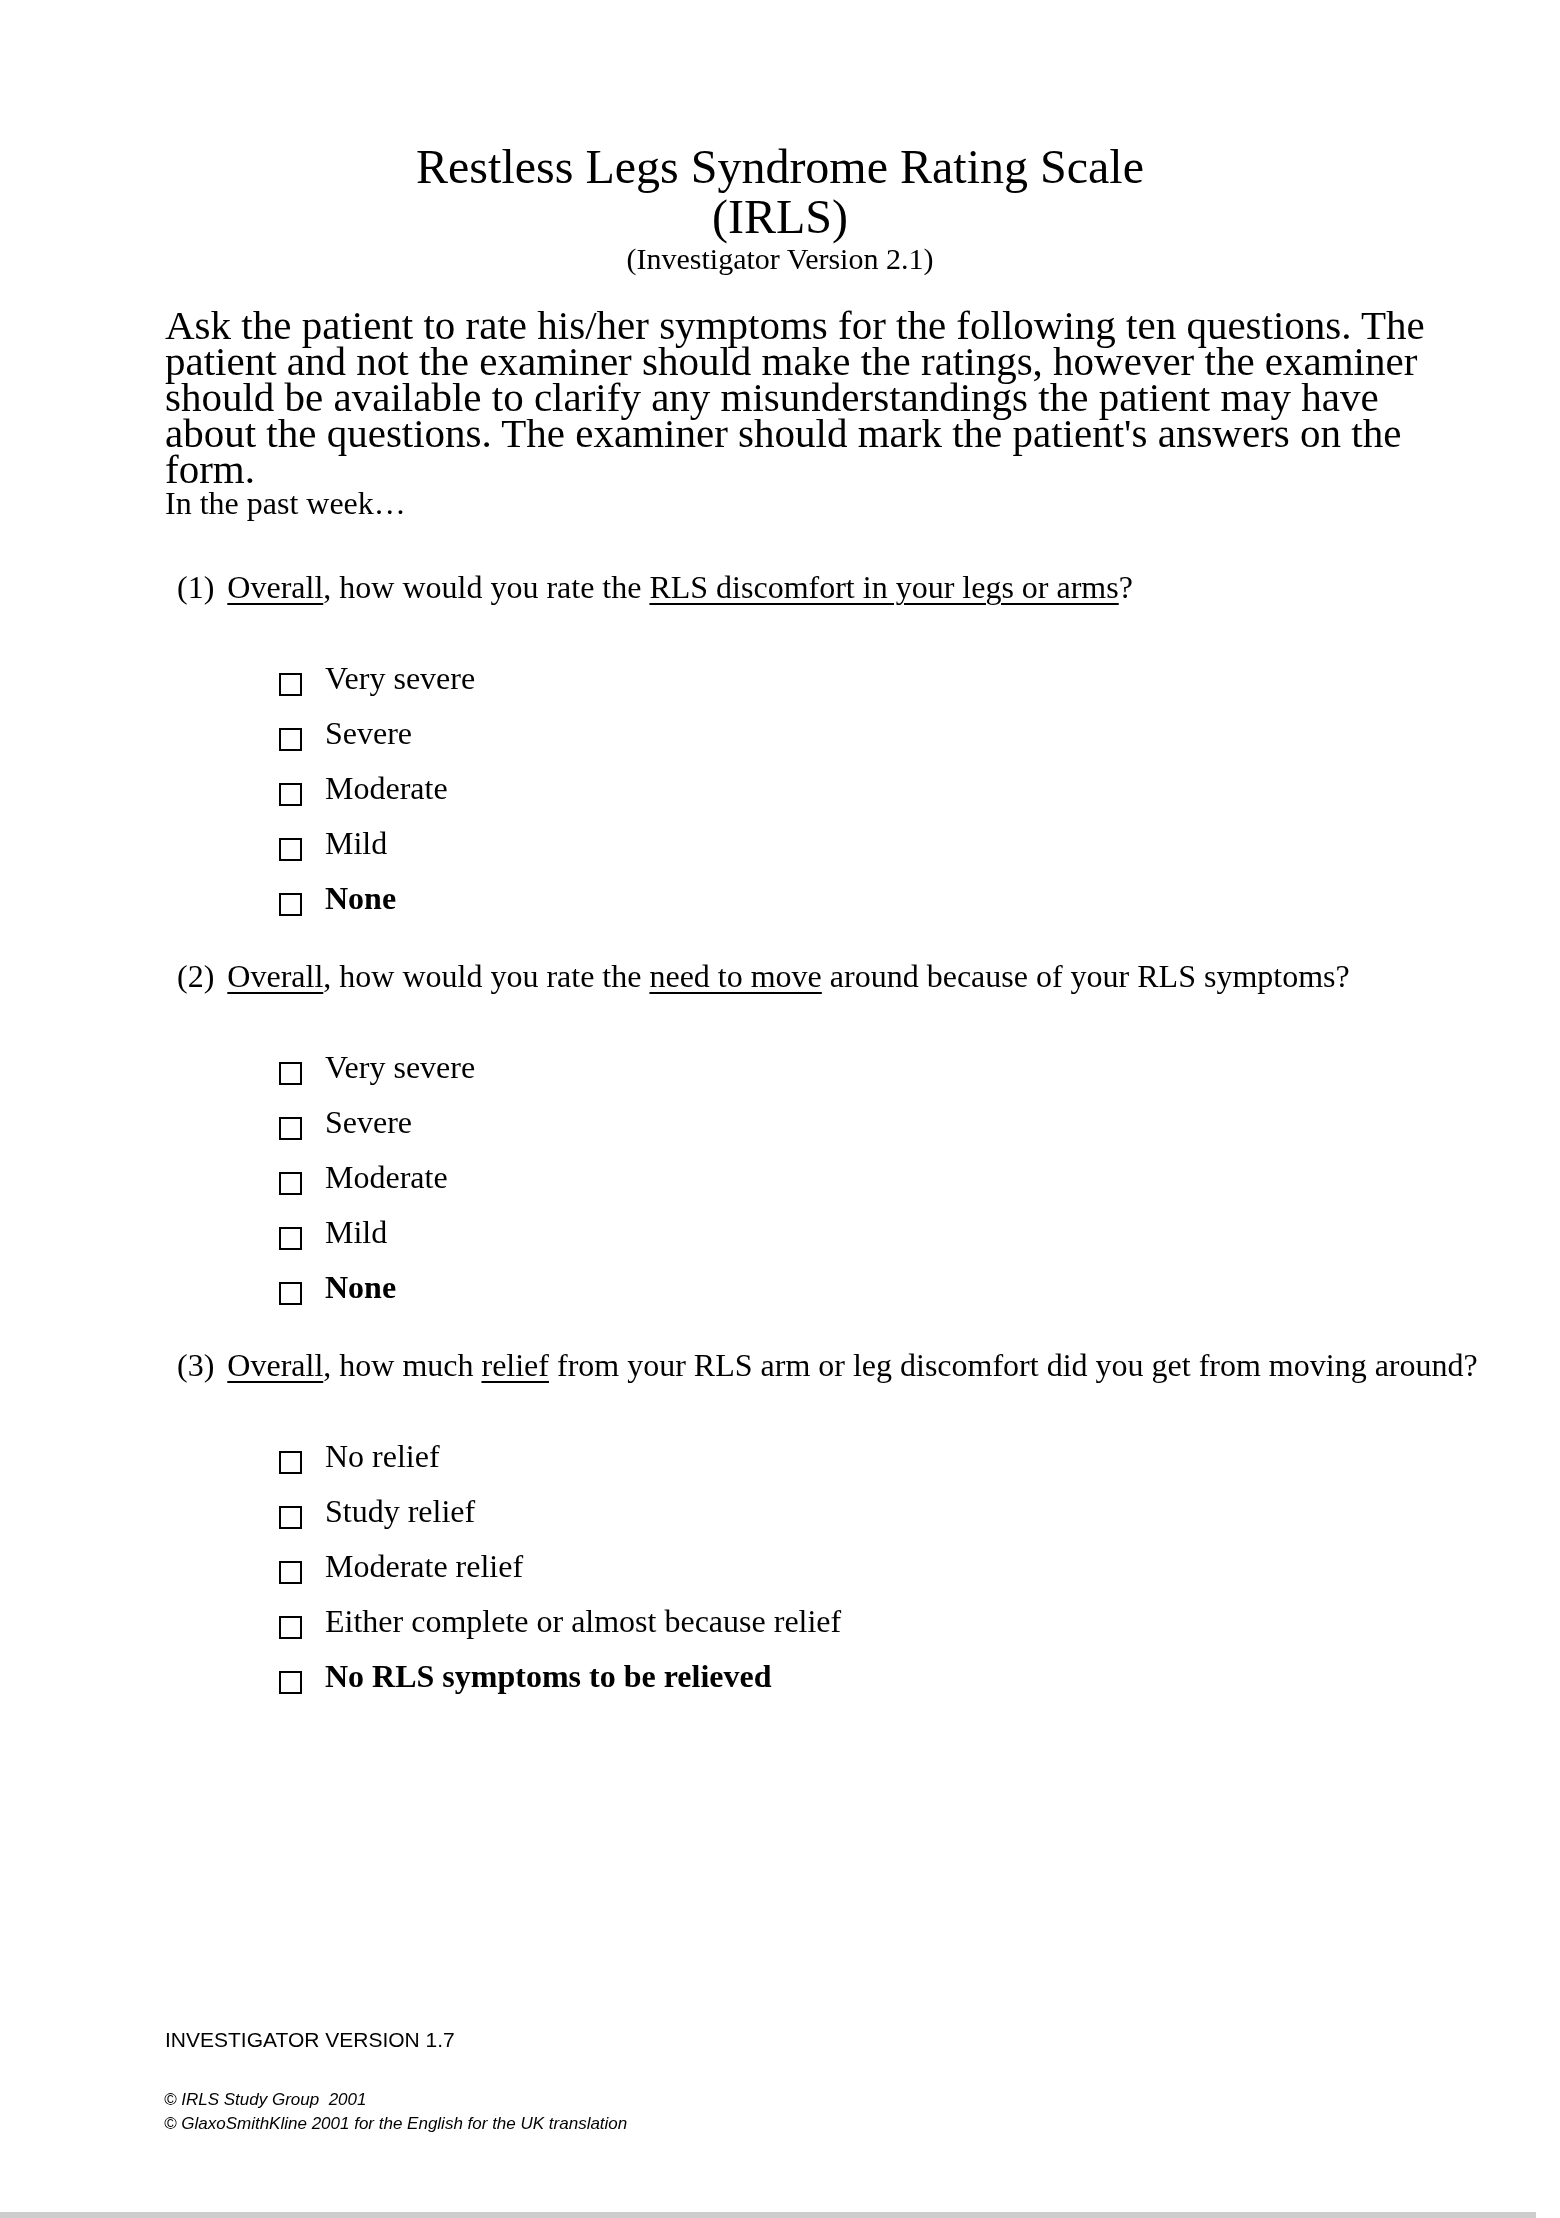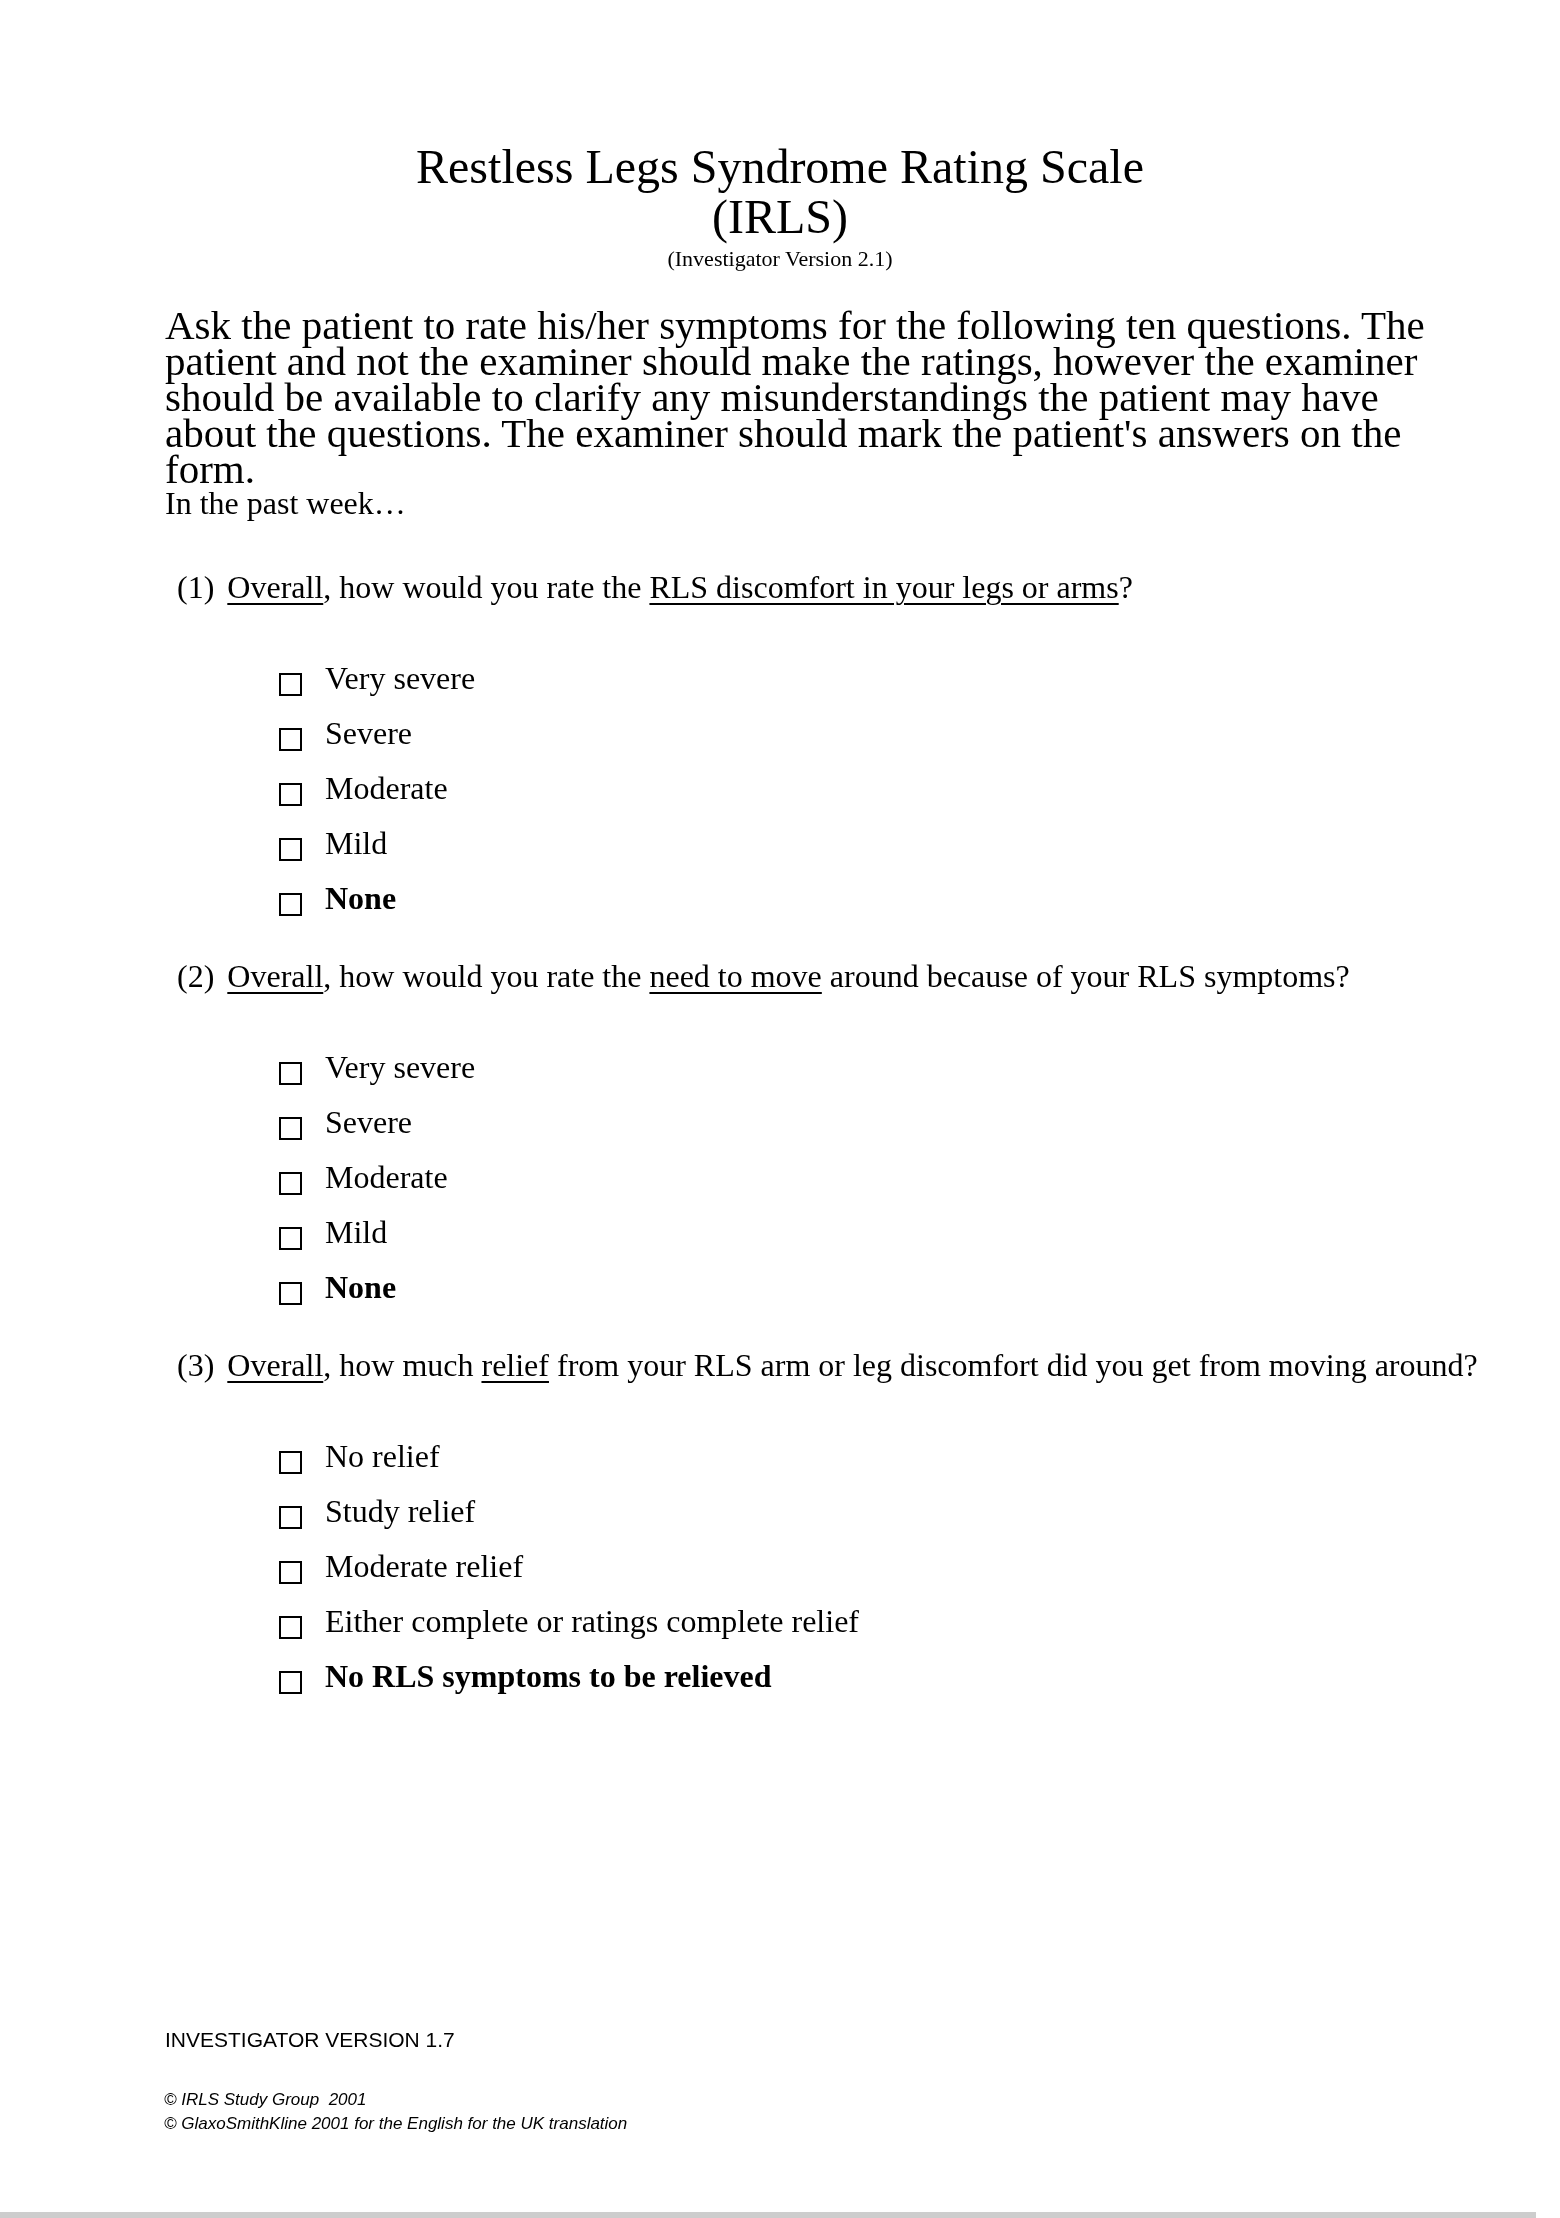--- a/index.html
+++ b/index.html
@@ -7,21 +7,21 @@
     position: relative;
     width: 1536px;
     height: 2218px;
     background: #ffffff;
     color: #000000;
     font-family: "Liberation Serif", serif;
     overflow: hidden;
   }
   .title-block { position: absolute; top: 142px; left: 0; width: 1560px; text-align: center; }
   .title-line { font-size: 48px; line-height: 50px; font-weight: 400; margin: 0; }
-  .version-note { font-size: 22px; line-height: 34px; margin: 0; }
+  .version-note { font-size: 30px; line-height: 34px; margin: 0; }
   .instructions {
     position: absolute; top: 307px; left: 165px; width: 1315px;
     font-size: 41px; line-height: 36px; margin: 0;
   }
   .timeframe {
     position: absolute; top: 485px; left: 165px; margin: 0;
     font-size: 32px; line-height: 36px;
   }
   #questions {
     position: absolute; top: 569px; left: 165px; width: 1315px;
@@ -145,21 +145,21 @@
     <span class="option-label">Study relief</span>
   </div>
 
   <div class="option-row">
     <span class="checkbox" role="checkbox" aria-checked="false"></span>
     <span class="option-label">Moderate relief</span>
   </div>
 
   <div class="option-row">
     <span class="checkbox" role="checkbox" aria-checked="false"></span>
-    <span class="option-label">Either complete or ratings complete relief</span>
+    <span class="option-label">Either complete or almost because relief</span>
   </div>
 
   <div class="option-row">
     <span class="checkbox" role="checkbox" aria-checked="false"></span>
     <span class="option-label">No RLS symptoms to be relieved</span>
   </div>
 </div>
   </section>
 </div>
 

